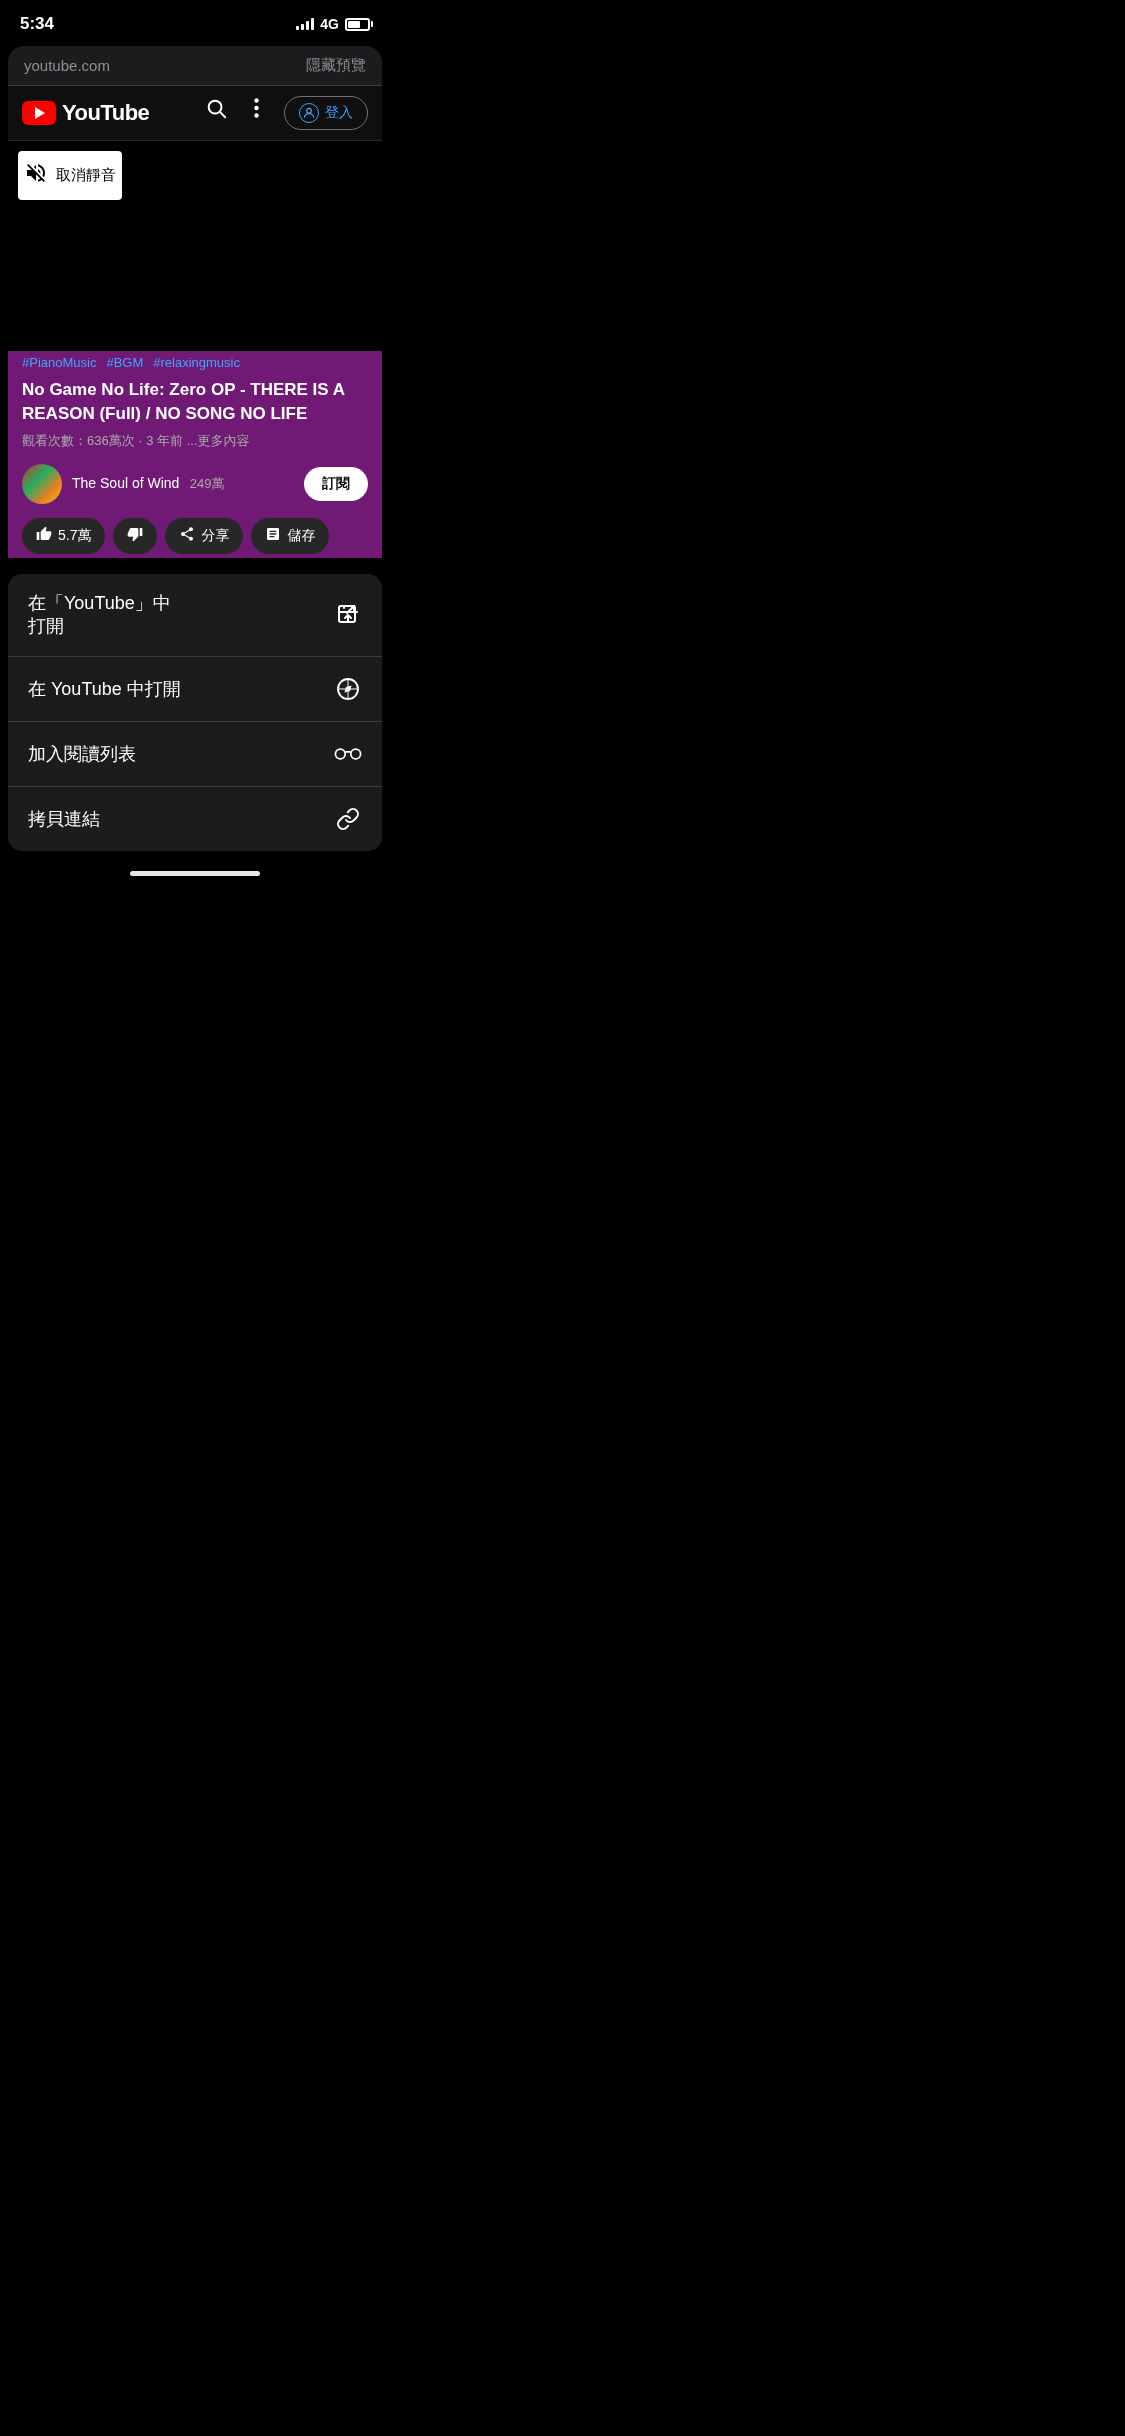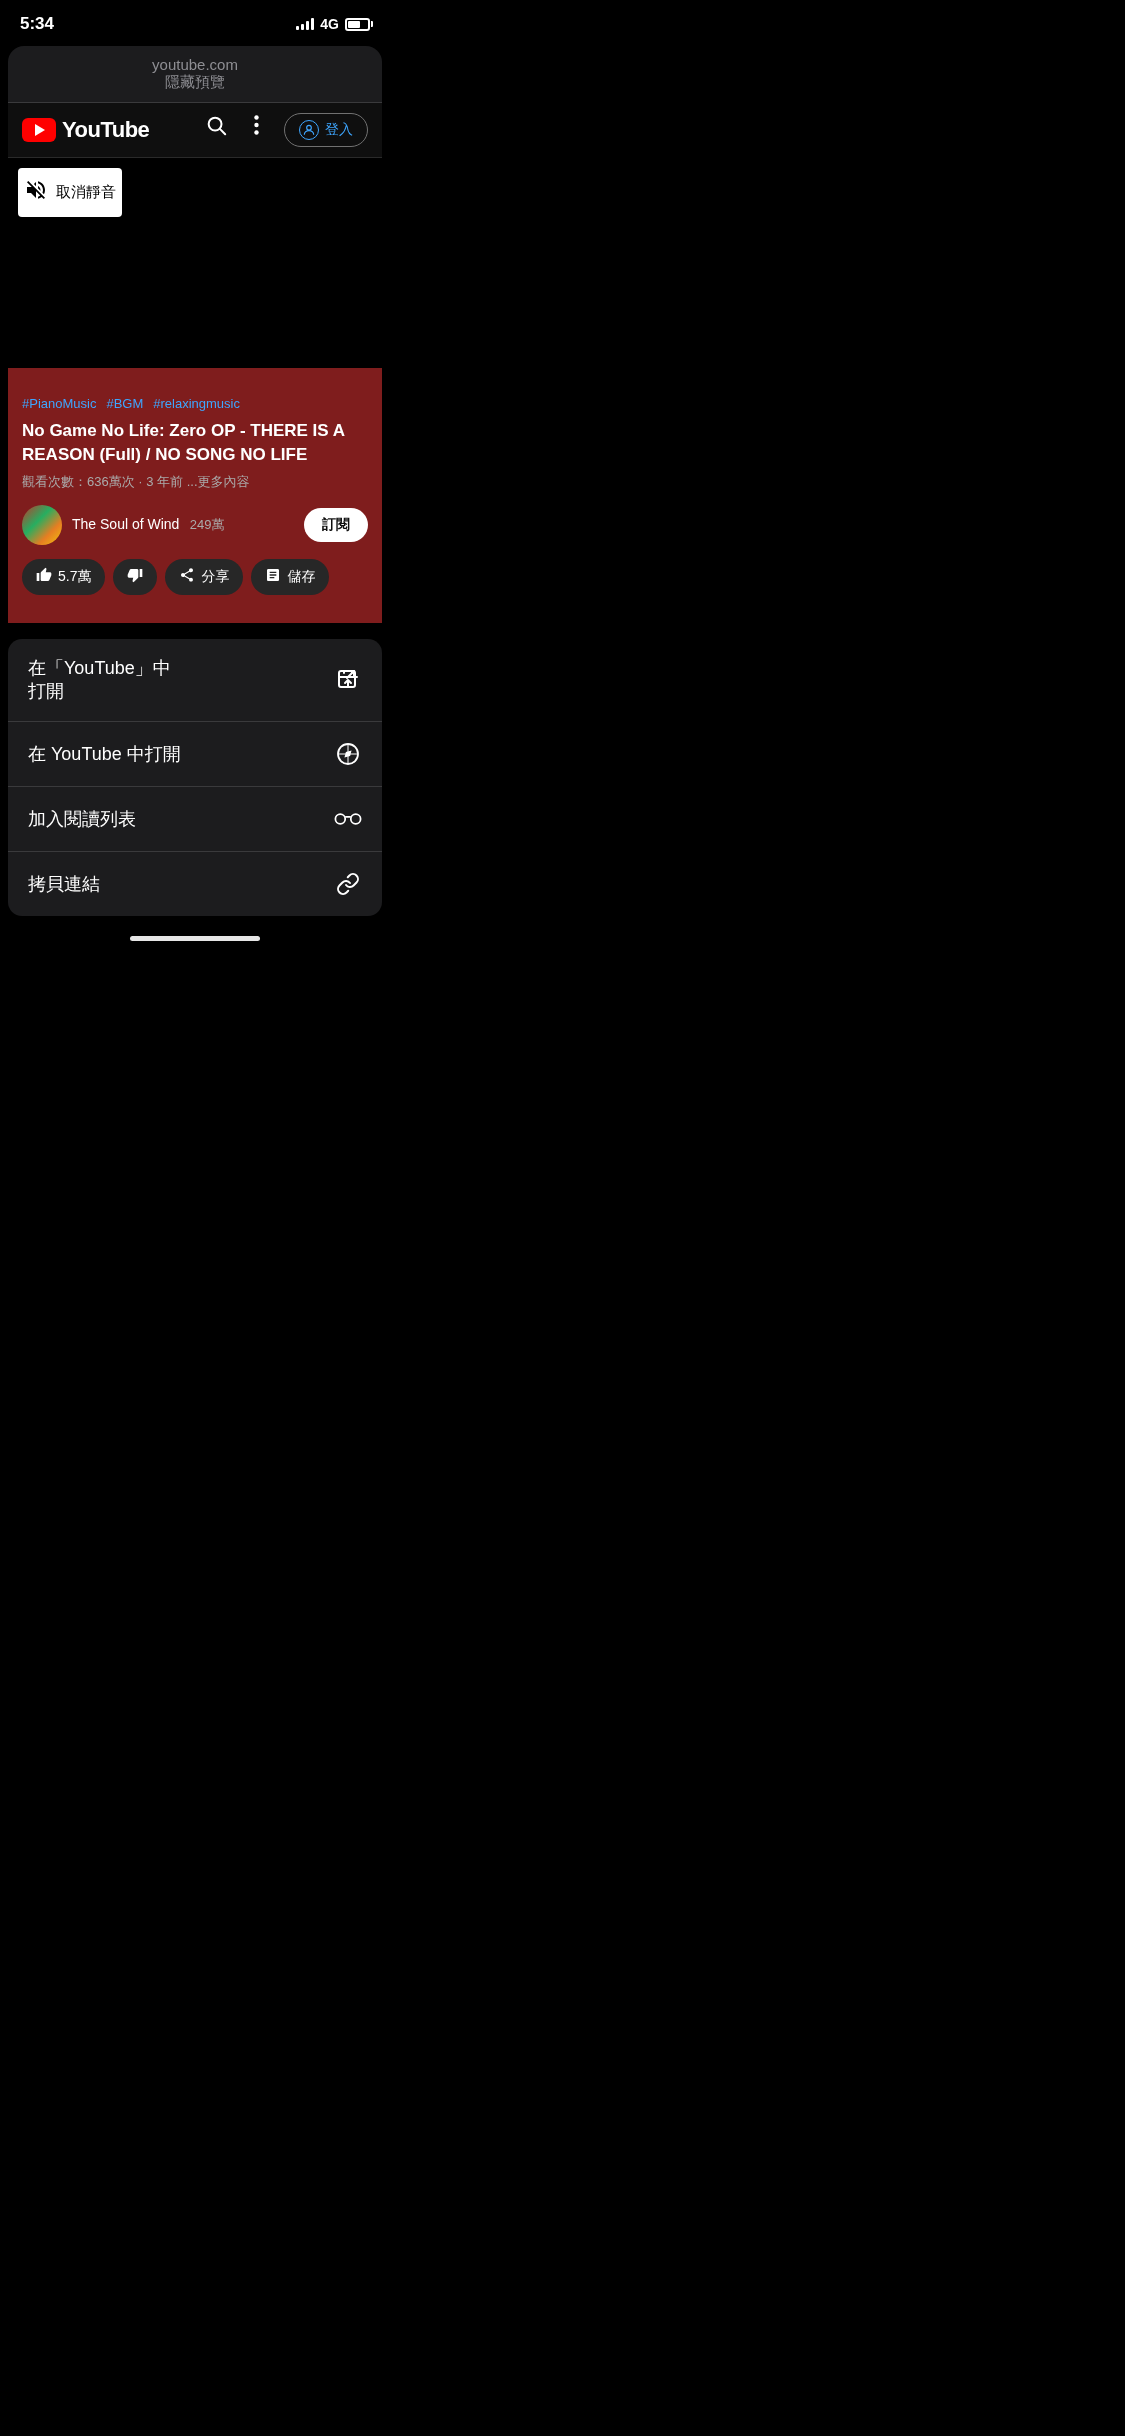--- a/index.html
+++ b/index.html
@@ -87,21 +87,20 @@
       margin: 4px 8px 0 8px;
       overflow: hidden;
     }
 
     .address-bar {
       display: flex;
       justify-content: space-between;
       align-items: center;
       padding: 10px 16px;
       border-bottom: 1px solid #3a3a3c;
-      flex-direction: column;
     }
     .address-url {
       font-size: 15px;
       color: #8e8e93;
     }
     .address-action {
       font-size: 15px;
       color: #8e8e93;
     }
 
@@ -202,22 +201,22 @@
       font-weight: 500;
       cursor: pointer;
       justify-content: center;
     }
     .mute-icon {
       font-size: 20px;
     }
 
     
     .video-info {
-      background: #7f1d1d;
-      padding: 28px 14px;
+      background: #701a75;
+      padding: 4px 14px;
     }
     .hashtags {
       display: flex;
       gap: 10px;
       margin-bottom: 8px;
       flex-wrap: wrap;
     }
     .hashtag {
       color: #3ea6ff;
       font-size: 13px;

